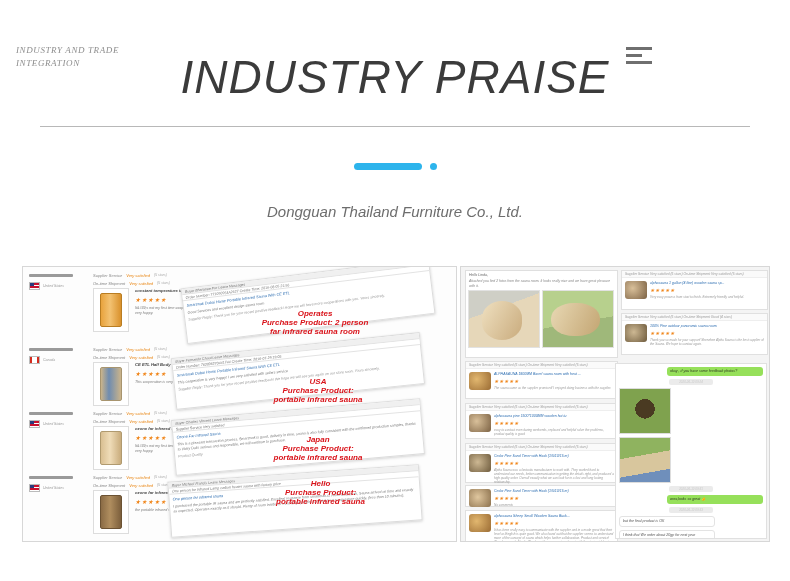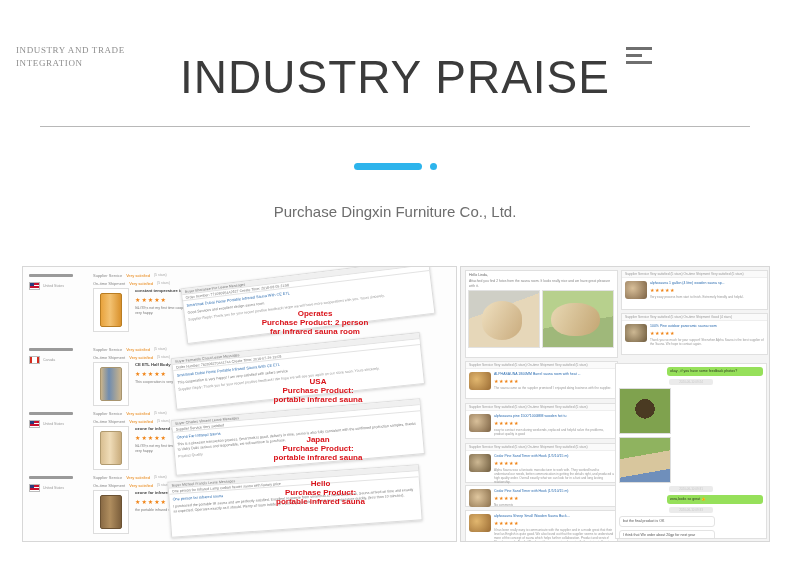--- a/index.html
+++ b/index.html
@@ -2,21 +2,21 @@
 <html><head>
 <meta charset="utf-8">
 <style>
   * { box-sizing: border-box; margin: 0; padding: 0; }
   html, body {
     width: 790px; height: 581px;
     background: #ffffff;
     font-family: "Liberation Sans", sans-serif;
     overflow: hidden;
   }
-  .page { position: relative; width: 672px; height: 581px; background: #fff; }
+  .page { position: relative; width: 672px; height: 581px; background: #fff; font-style: italic; }
 
   
   .logo {
     position: absolute; left: 16px; top: 44px;
     font-family: "Liberation Serif", serif;
     font-size: 9px; line-height: 13px; letter-spacing: 0.6px;
     color: #8e8e8e; white-space: pre-line;
   }
   .hamburger {
     position: absolute; right: 20px; top: 47px;
@@ -176,21 +176,21 @@
   </div>
 
   <div class="main-title">INDUSTRY PRAISE</div>
   <div class="divider"></div>
 
   <div class="dots">
     <span class="dot-pill"></span>
     <span class="dot-small"></span>
   </div>
 
-  <div class="company">Purchase Dingxin Furniture Co., Ltd.</div>
+  <div class="company">Dongguan Thailand Furniture Co., Ltd.</div>
 
   <div class="collage">
 
     <div class="panel panel-left">
 
       <div class="rev-row" style="top:4px;">
         <div class="rev-buyer">
           <div class="namebar"></div>
           <div class="flagline">
             <span class="flag flag-us"></span>

